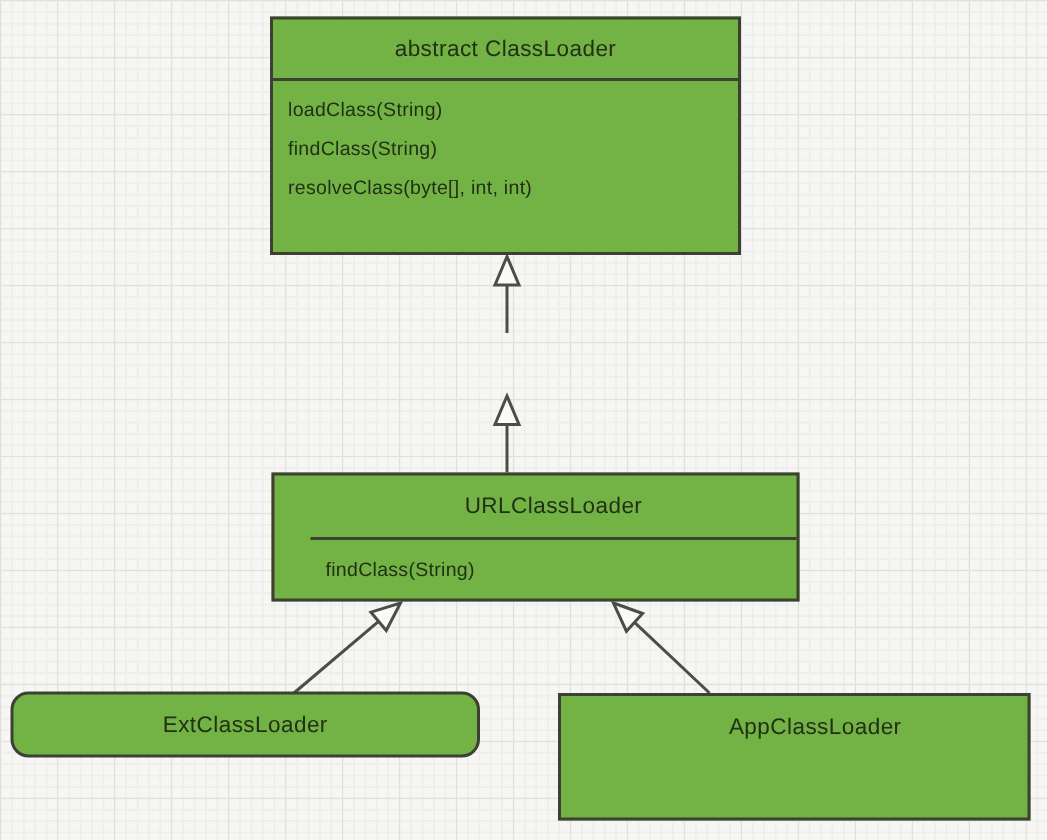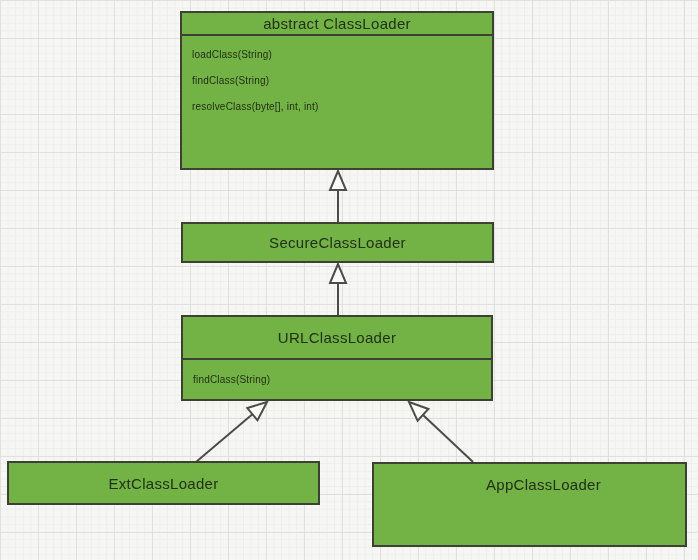--- a/index.html
+++ b/index.html
@@ -62,33 +62,33 @@
     flex: 1 1 auto;
     border-top: 2px solid var(--box-border, #3d4134);
     padding: 6px 0 0 10px;
   }
   .uml-methods.center {
     display: flex;
     align-items: center;
     padding-top: 0;
   }
   .uml-method {
-    font-size: 10px;
+    font-size: 13px;
     line-height: 26px;
     letter-spacing: 0.2px;
     color: var(--text, #223014);
     white-space: nowrap;
   }
   
   #box-classloader { left: 180px; top: 11px;  width: 314px; height: 159px; }
-  #box-classloader .uml-title { height: 21px; border-radius: 15px; }
+  #box-classloader .uml-title { height: 39px; border-radius: 15px; }
   #box-secure      { left: 181px; top: 222px; width: 313px; height: 41px; }
-  #box-url         { left: 181px; top: 315px; width: 312px; height: 86px; }
+  #box-url         { left: 181px; top: 315px; width: 352px; height: 86px; padding-left: 24px; }
   #box-url .uml-title { height: 41px; }
-  #box-ext         { left: 7px;   top: 461px; width: 313px; height: 44px; }
+  #box-ext         { left: 7px;   top: 461px; width: 313px; height: 44px; border-radius: 12px; }
   #box-app         { left: 372px; top: 462px; width: 315px; height: 85px; padding-left: 28px; }
   #box-app .uml-title { height: 40px; }
 </style>
 </head>
 <body>
 
 <div class="canvas">
 
   <svg class="connector-layer" viewBox="0 0 698 560" xmlns="http://www.w3.org/2000/svg">
 
@@ -115,23 +115,20 @@
 
   <div class="uml-box" id="box-classloader">
     <div class="uml-title">abstract ClassLoader</div>
     <div class="uml-methods">
       <div class="uml-method">loadClass(String)</div>
       <div class="uml-method">findClass(String)</div>
       <div class="uml-method">resolveClass(byte[], int, int)</div>
     </div>
   </div>
 
-  <div class="uml-box" id="box-secure">
-    <div class="uml-title fill">SecureClassLoader</div>
-  </div>
 
   <div class="uml-box" id="box-url">
     <div class="uml-title">URLClassLoader</div>
     <div class="uml-methods center">
       <div class="uml-method">findClass(String)</div>
     </div>
   </div>
 
   <div class="uml-box" id="box-ext">
     <div class="uml-title fill">ExtClassLoader</div>

